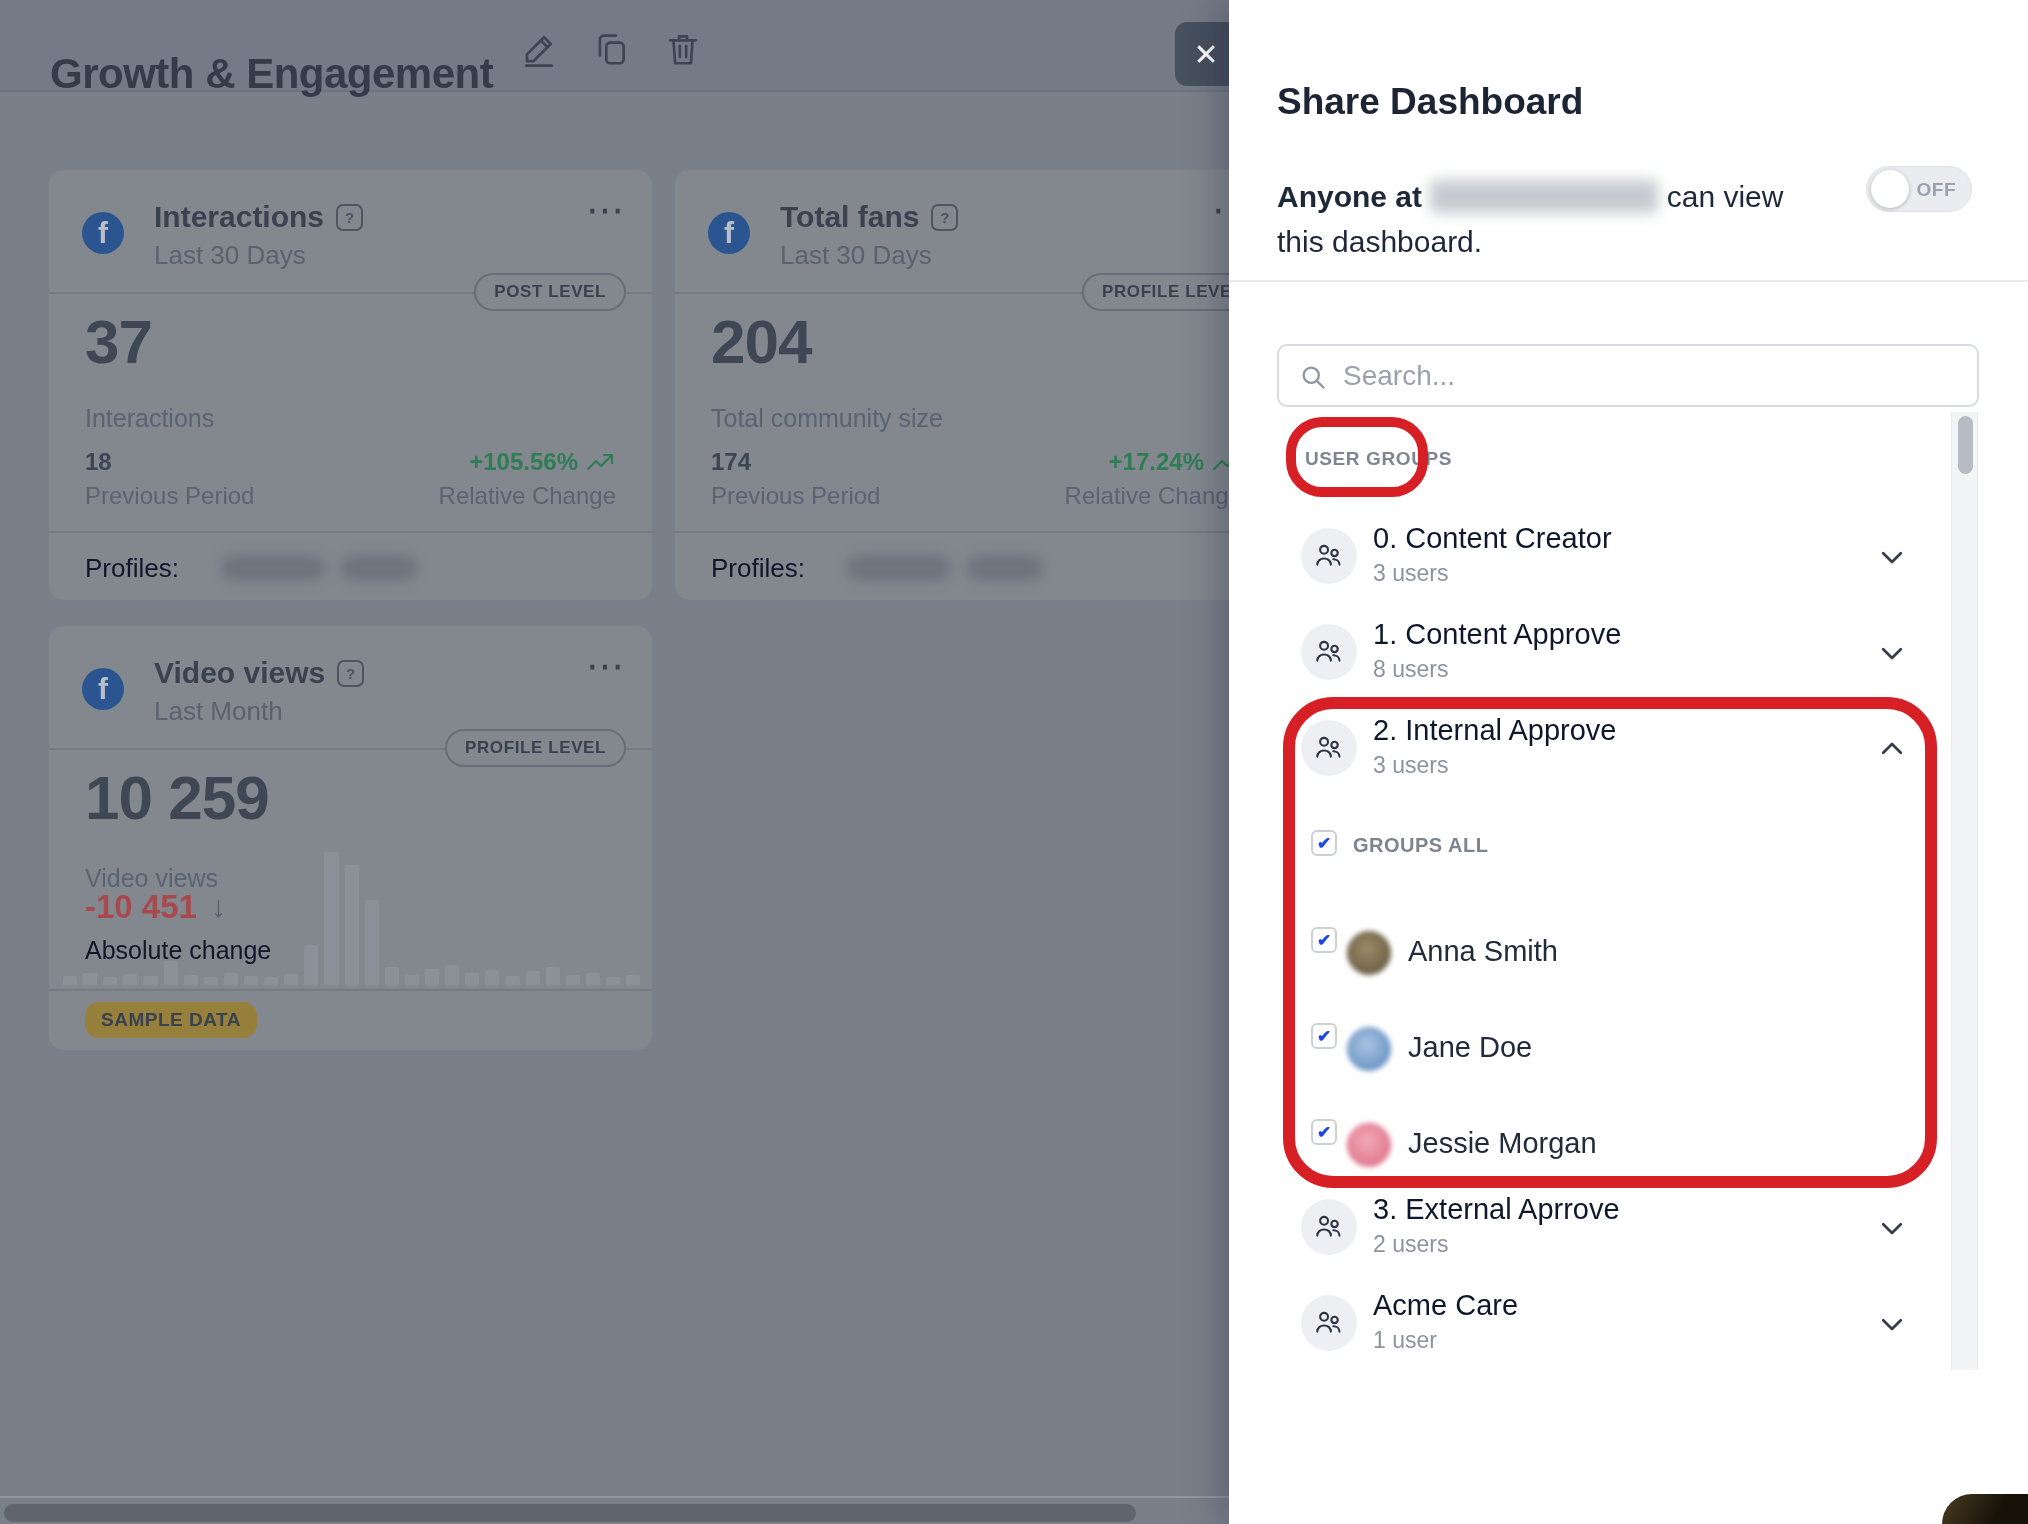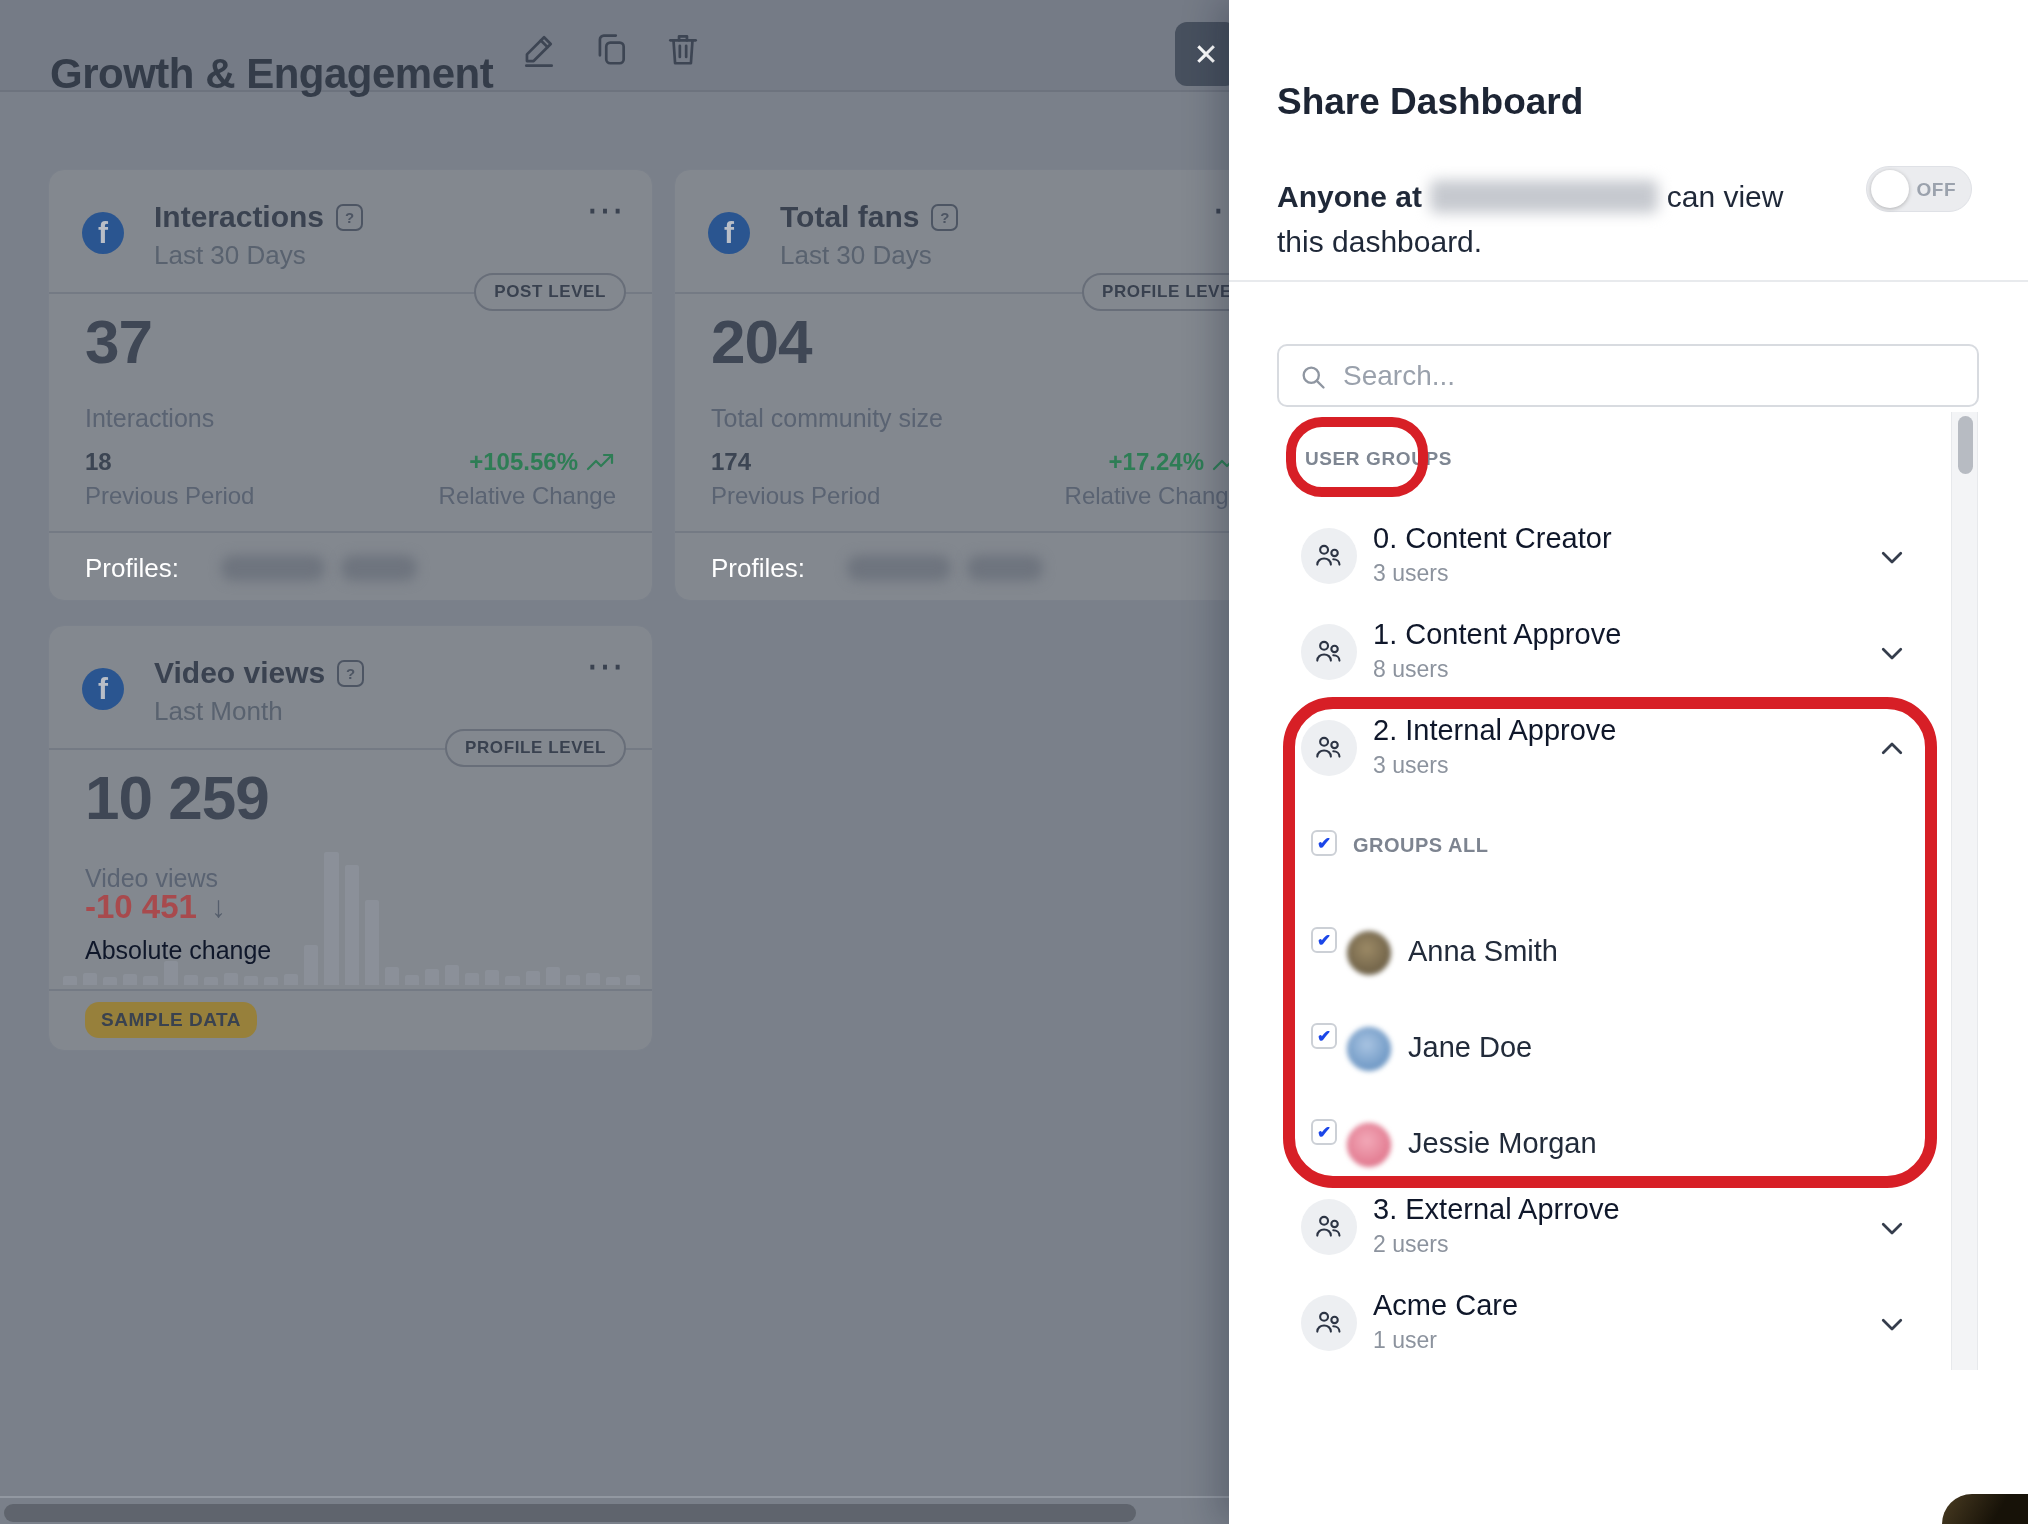--- a/index.html
+++ b/index.html
@@ -22,21 +22,21 @@
   .card-divider{position:absolute;left:0;top:122px;width:100%;height:2px;background:#747a84;}
   .level-pill{position:absolute;top:103px;height:38px;padding:0 18px;border:2px solid #686e79;border-radius:19px;background:#83888f;
               display:flex;align-items:center;font-size:17px;font-weight:700;color:#39414f;letter-spacing:.6px;white-space:nowrap;}
   .big-value{position:absolute;left:36px;top:136px;font-size:62px;font-weight:700;color:#3f4755;letter-spacing:-1px;text-align:center;}
   .value-label{position:absolute;left:36px;top:234px;font-size:25px;color:#5a6372;}
   .prev-value{position:absolute;left:36px;top:278px;font-size:24px;font-weight:700;color:#3c4553;}
   .prev-label{position:absolute;left:36px;top:312px;font-size:24px;color:#5a6372;}
   .change-value{position:absolute;right:36px;top:278px;font-size:24px;font-weight:700;color:#2e7d55;display:flex;align-items:center;gap:8px;margin-left:32px;}
   .change-label{position:absolute;right:36px;top:312px;font-size:24px;color:#5a6372;}
   .card-footer{position:absolute;left:0;top:361px;width:100%;height:71px;border-top:2px solid #747a84;}
-  .profiles-label{position:absolute;left:36px;top:20px;font-size:26px;color:#ffffff;}
+  .profiles-label{position:absolute;left:36px;top:20px;font-size:26px;color:#0f172a;}
   .blob{position:absolute;background:#6e747e;filter:blur(6px);border-radius:12px;height:26px;top:22px;}
   .neg-value{position:absolute;left:36px;top:262px;font-size:33px;font-weight:700;color:#a84a4d;display:flex;align-items:center;gap:14px;}
   .neg-arrow{font-size:30px;color:#555e6c;font-weight:400;}
   .abs-label{position:absolute;left:36px;top:310px;font-size:25px;color:#0f172a;}
   .sample-badge{position:absolute;left:36px;top:376px;padding:7px 16px;background:#97803b;border-radius:14px;
                 font-size:19px;font-weight:700;color:#3a424f;letter-spacing:.5px;}
   .bars{position:absolute;left:14px;bottom:65px;width:577px;height:145px;display:flex;align-items:flex-end;gap:6px;}
   .bar{flex:1;background:#8b9099;border-radius:2px 2px 0 0;}
   .hscroll-strip{position:absolute;left:0;top:1496px;width:1229px;height:28px;background:#7a808a;border-top:2px solid #9298a1;}
   .hscroll-thumb{position:absolute;left:4px;top:6px;width:1132px;height:18px;border-radius:9px;background:#5f646d;}

